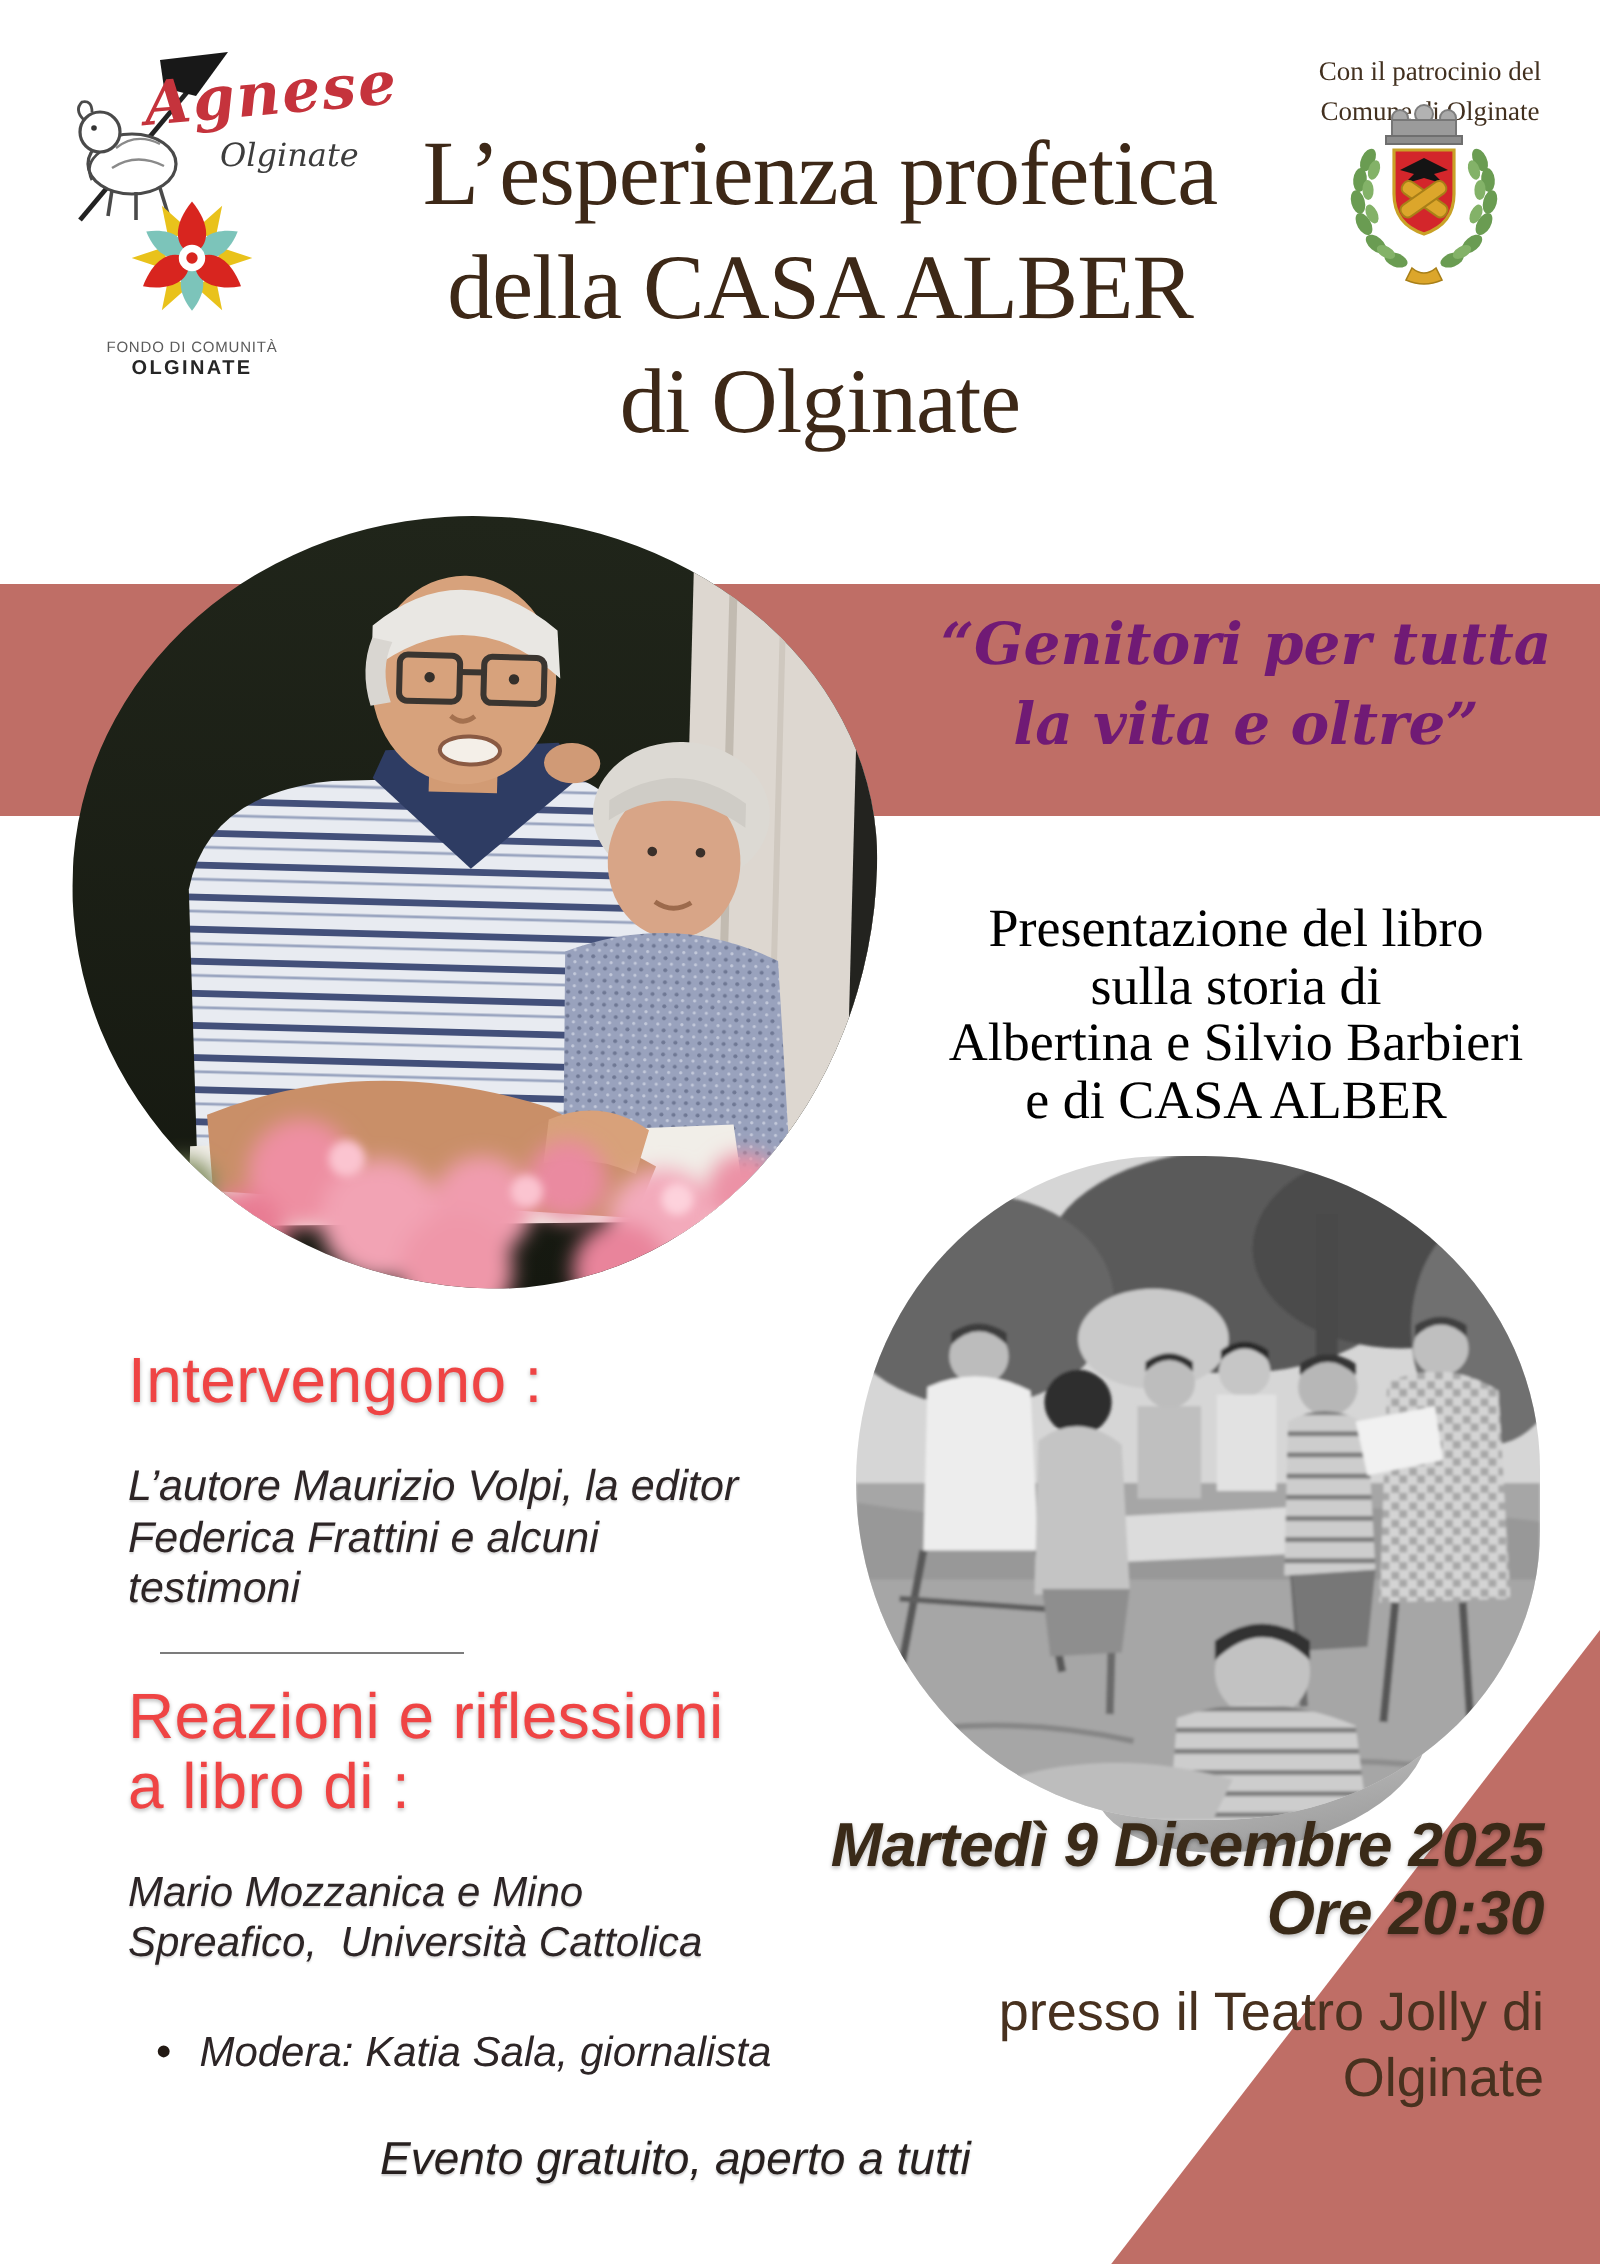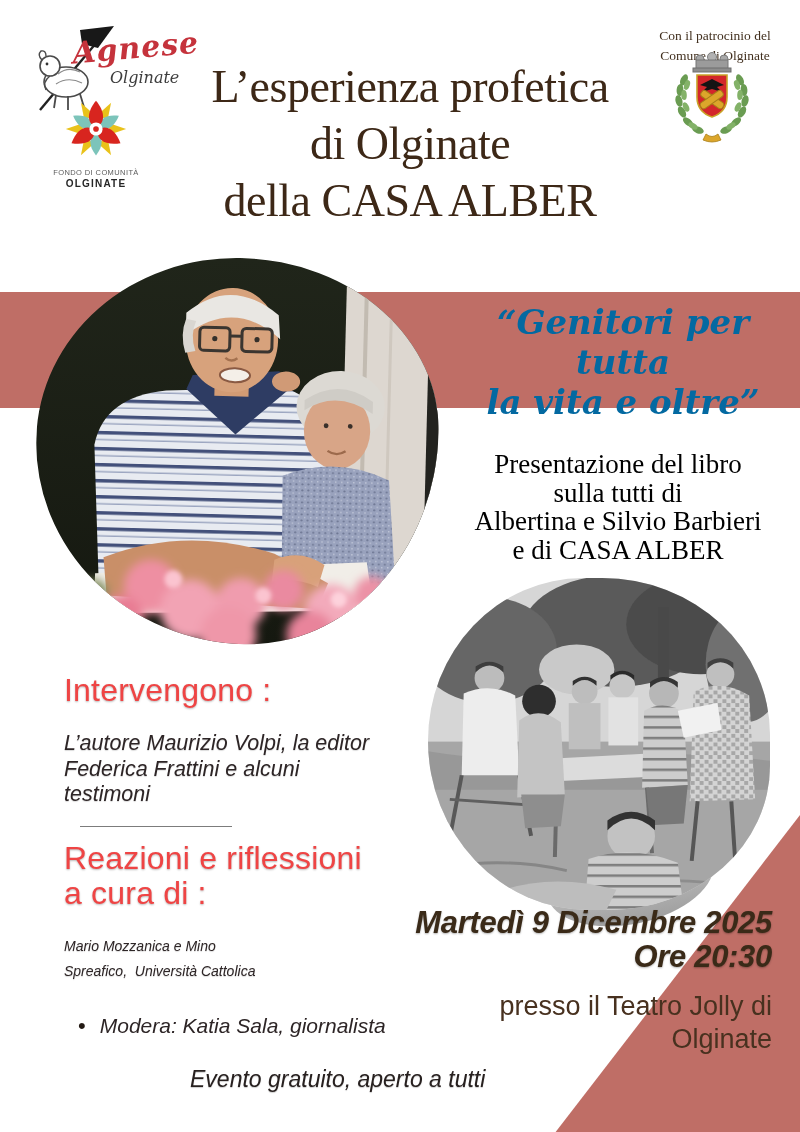--- a/index.html
+++ b/index.html
@@ -58,22 +58,22 @@
   .bw-ext{
     position:absolute; left:545px; top:832px; width:170px; height:92px; z-index:2;
     border-radius:50%; transform:rotate(-12deg);
     background:linear-gradient(#3c3c3c 22%, #bdbdbd 48%, #9f9f9f);
   }
   .photo-color svg,.photo-bw svg{display:block;width:100%;height:100%;}
   
   .quote{
     position:absolute; left:462px; top:302px; width:322px; z-index:3;
     text-align:center; font-family:"DejaVu Serif", serif;
-    font-style:italic; font-weight:bold; font-size:34px; line-height:40px;
-    color:#0369a1;
+    font-style:italic; font-weight:bold; font-size:29px; line-height:40px;
+    color:#701a75;
   }
   
   .presentation{
     position:absolute; left:448px; top:450px; width:340px; z-index:3;
     text-align:center; font-family:"Liberation Serif", serif;
     font-size:27px; line-height:28.5px; color:#000000;
   }
   
   .leftcol{position:absolute; left:64px; top:672px; width:340px; z-index:3; color:#2d2526;}
   .h-sec{
@@ -203,22 +203,22 @@
       <ellipse cx="70" cy="55" rx="5" ry="2.8" transform="rotate(-65 70 55)"></ellipse>
       <ellipse cx="72" cy="43" rx="5" ry="2.8" transform="rotate(-88 72 43)"></ellipse>
       <ellipse cx="69" cy="33" rx="5" ry="2.8" transform="rotate(-108 69 33)"></ellipse>
       <ellipse cx="63" cy="74" rx="5" ry="2.8" transform="rotate(-30 63 74)"></ellipse>
     </g>
     <path d="M38,82 q6,5 12,0 l3,6 q-9,4 -18,0 Z" fill="#dca62b" stroke="#a87f18" stroke-width="0.8"></path>
   </svg>
 
   <div class="title">
     <div>L’esperienza profetica</div>
+    <div>della CASA ALBER</div>
     <div>di Olginate</div>
-    <div>della CASA ALBER</div>
   </div>
 
   <div class="photo-color">
     <svg viewBox="0 0 400 385" preserveAspectRatio="none">
       <defs>
         <linearGradient id="bgDark" x1="0" y1="0" x2="0" y2="1">
           <stop offset="0" stop-color="#20251a"></stop>
             <stop offset="1" stop-color="#151810"></stop>
         </linearGradient>
         <pattern id="mstripe" width="10" height="16" patternUnits="userSpaceOnUse">
@@ -292,21 +292,21 @@
     </svg>
   </div>
 
   <div class="quote">
     <div>“Genitori per tutta</div>
     <div>la vita e oltre”</div>
   </div>
 
   <div class="presentation">
     <div>Presentazione del libro</div>
-    <div>sulla tutti di</div>
+    <div>sulla storia di</div>
     <div>Albertina e Silvio Barbieri</div>
     <div>e di CASA ALBER</div>
   </div>
 
   <div class="bw-ext"></div>
   <div class="photo-bw">
     <svg viewBox="0 0 345 345" preserveAspectRatio="none">
       <defs>
         <pattern id="bwstripe" width="12" height="11" patternUnits="userSpaceOnUse">
           <rect width="12" height="11" fill="#cdcdcd"></rect>
@@ -381,23 +381,23 @@
   <div class="leftcol">
     <div class="h-sec">Intervengono :</div>
     <div class="body-it">
       <div>L’autore Maurizio Volpi, la editor</div>
       <div>Federica Frattini e alcuni</div>
       <div>testimoni</div>
     </div>
     <div class="divider"></div>
     <div class="h-sec" style="line-height:35px;">
       <div>Reazioni e riflessioni</div>
-      <div>a cura di :</div>
+      <div>a libro di :</div>
     </div>
-    <div class="body-it" style="font-size:14px;">
+    <div class="body-it" style="font-size:21px;">
       <div>Mario Mozzanica e Mino</div>
       <div class="prewrap">Spreafico,  Università Cattolica</div>
     </div>
     <div class="moderator">
       <span class="dot">•</span>
       <span>Modera: Katia Sala, giornalista</span>
     </div>
   </div>
 
   <div class="event">

